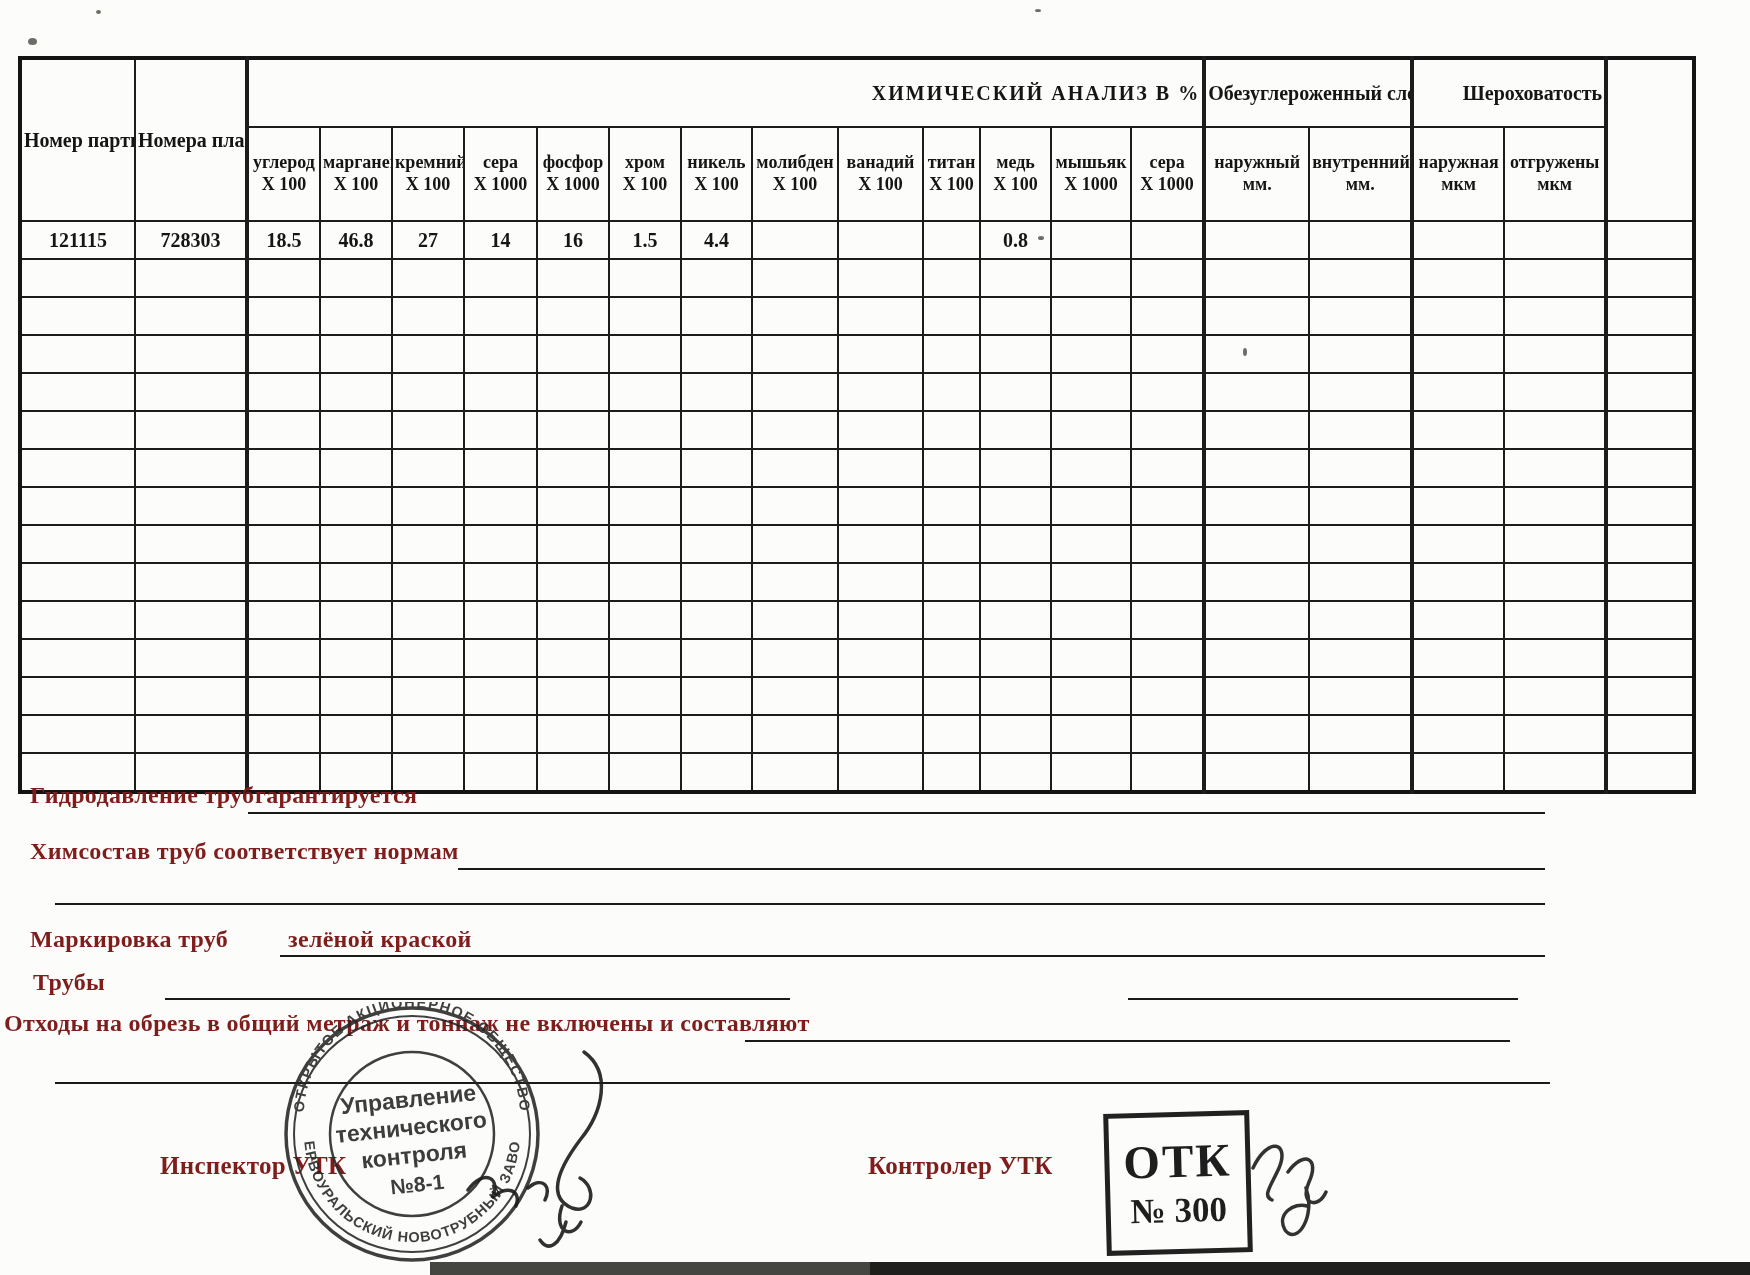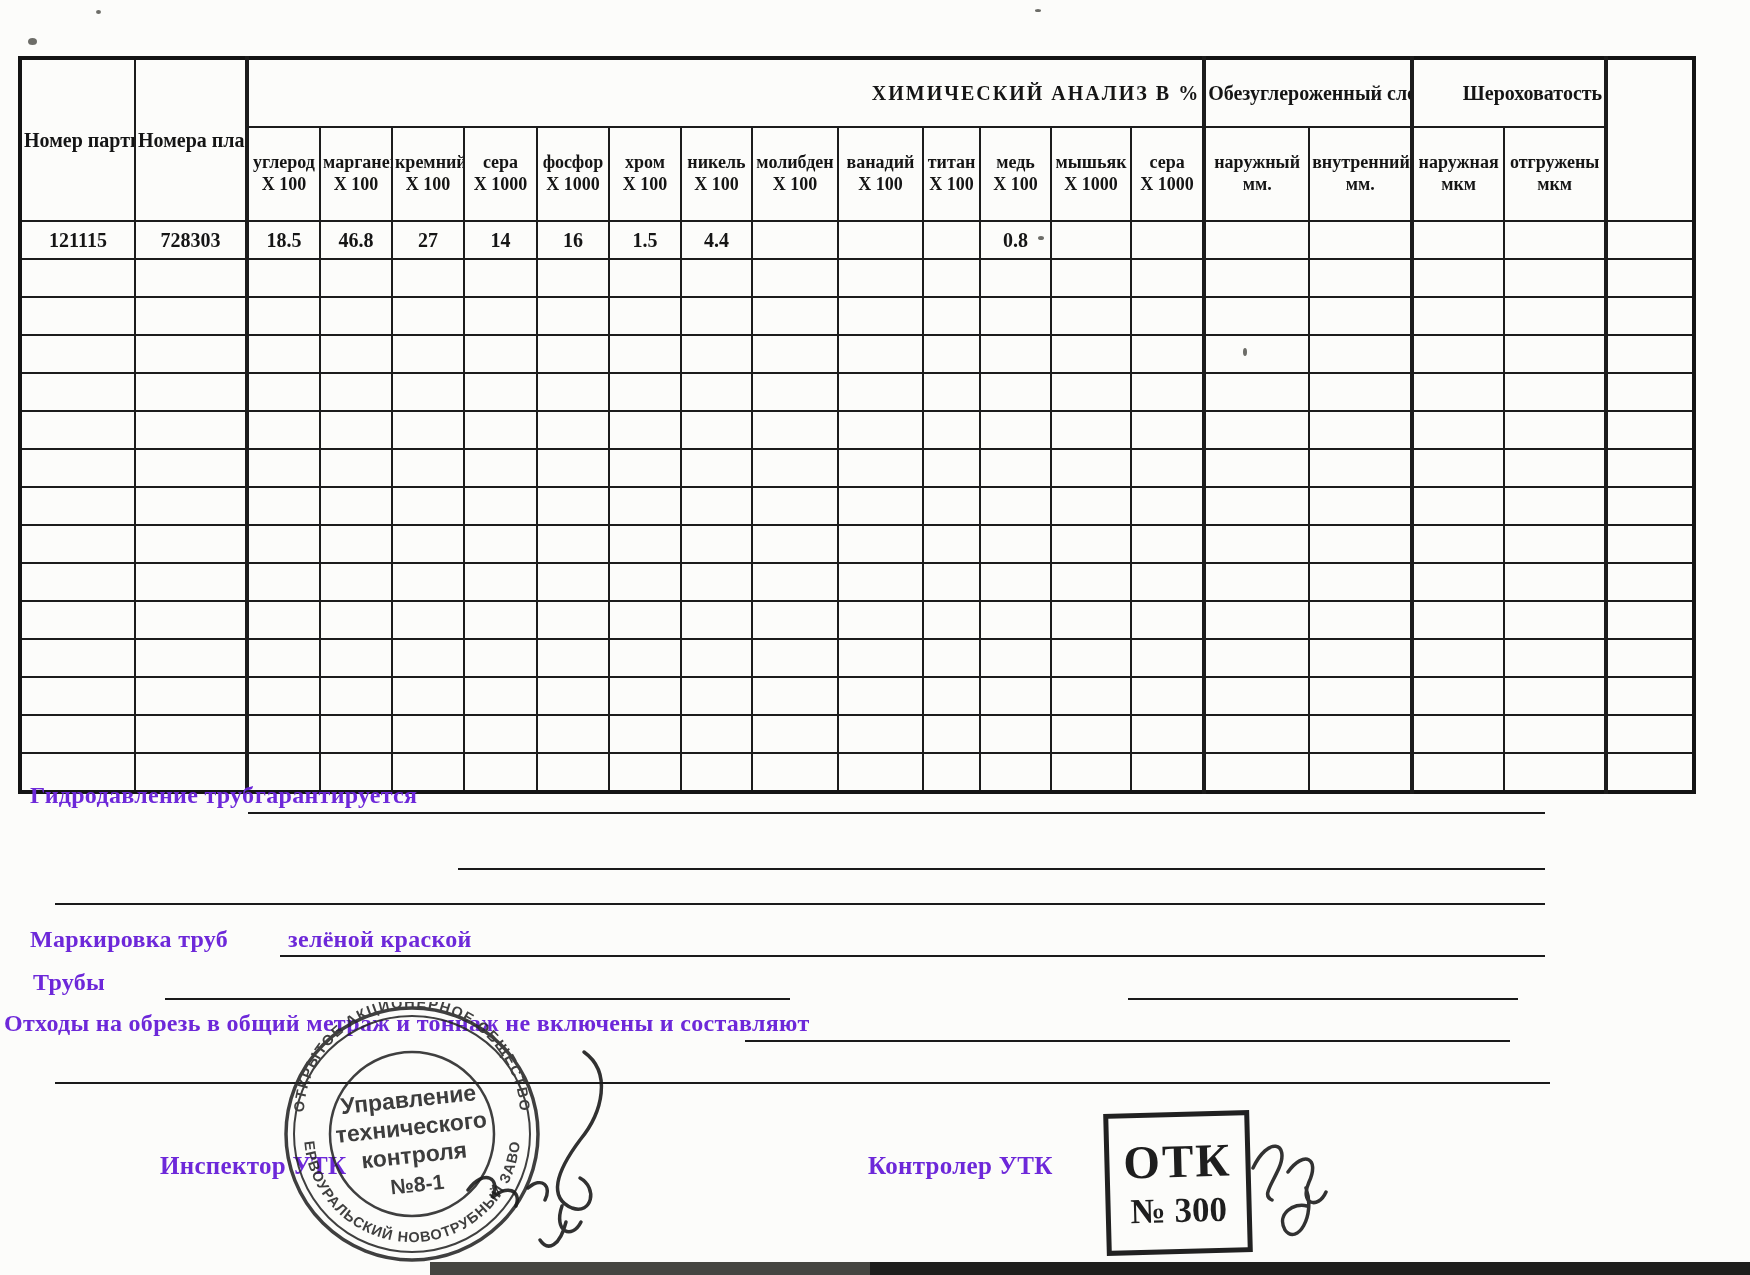--- a/index.html
+++ b/index.html
@@ -19,21 +19,21 @@
     overflow:hidden; white-space:nowrap;
   }
   table.cert{border:4px solid #141414;}
   thead tr.grp th{height:66px; font-size:20px; font-weight:bold;text-align:right;}
   thead tr.sub th{height:92px; font-size:18px; font-weight:bold; line-height:1.2; white-space:normal;}
   thead th{border-bottom-width:3px;}
   th.chem-title{letter-spacing:2px;}
   .sep-r{border-right-width:4px !important;}
   tbody td{height:36px; font-size:20px; font-weight:bold;}
   
-  .tline{position:absolute; font-weight:bold; font-size:24px; white-space:nowrap; color:#6d28d9; letter-spacing:.3px;}
+  .tline{position:absolute; font-weight:bold; font-size:24px; white-space:nowrap; color:#7f1d1d; letter-spacing:.3px;}
   .uline{position:absolute; height:0; border-top:2px solid #1a1a1a;}
   
   .rstamp{position:absolute; left:252px; top:1002px; opacity:.88;}
   .otk{
     position:absolute; left:1105px; top:1112px; width:136px; height:132px;
     border:5px solid #0f0f0f; transform:rotate(-1.5deg); opacity:.92;
     display:flex; flex-direction:column; align-items:center; justify-content:center;
     font-family:"Liberation Serif",serif; color:#0c0c0c;
   }
   .otk .l1{font-size:47px; font-weight:bold; letter-spacing:2px; line-height:1;}
@@ -482,20 +482,21 @@
           <td class="sep-r"></td>
           <td></td>
         </tr>
       </tbody>
   </table>
 
   <div class="tline" style="left:30px; top:782px;">Гидродавление труб</div>
   <div class="tline" style="left:255px; top:782px;">гарантируется</div>
   <div class="uline" style="left:248px; top:812px; width:1297px;"></div>
 
+  <div class="tline" style="left:30px; top:838px;">Химсостав труб соответствует нормам</div>
   <div class="uline" style="left:458px; top:868px; width:1087px;"></div>
 
   <div class="uline" style="left:55px; top:903px; width:1490px;"></div>
 
   <div class="tline" style="left:30px; top:926px;">Маркировка труб</div>
   <div class="tline" style="left:288px; top:926px;">зелёной краской</div>
   <div class="uline" style="left:280px; top:955px; width:1265px;"></div>
 
   <div class="tline" style="left:33px; top:969px;">Трубы</div>
   <div class="uline" style="left:165px; top:998px; width:625px;"></div>

